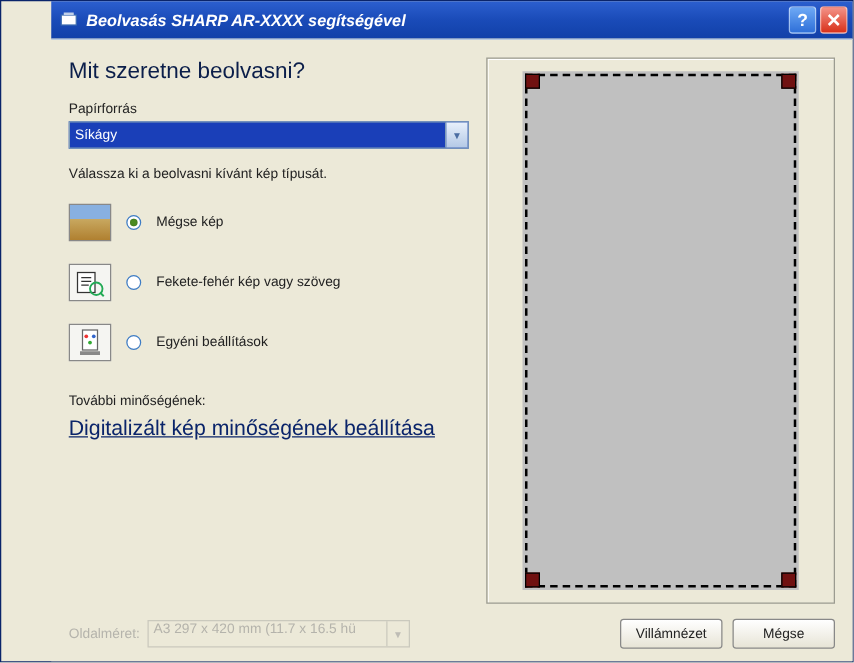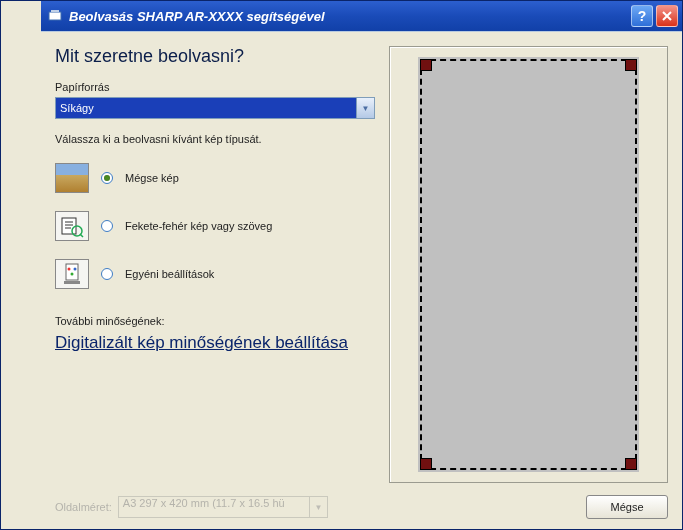--- a/index.html
+++ b/index.html
@@ -325,17 +325,18 @@
 
     <div class="bottom-row">
       <div class="pagesize">
         <span class="pagesize-label">Oldalméret:</span>
         <div class="pagesize-select">
           <span>A3 297 x 420 mm (11.7 x 16.5 hü</span>
           <span class="pagesize-arrow">▼</span>
         </div>
       </div>
       <div class="action-buttons">
+        <div class="btn">Villámnézet</div>
         <div class="btn">Mégse</div>
       </div>
     </div>
   </div>
 </div>
 
 </body></html>

